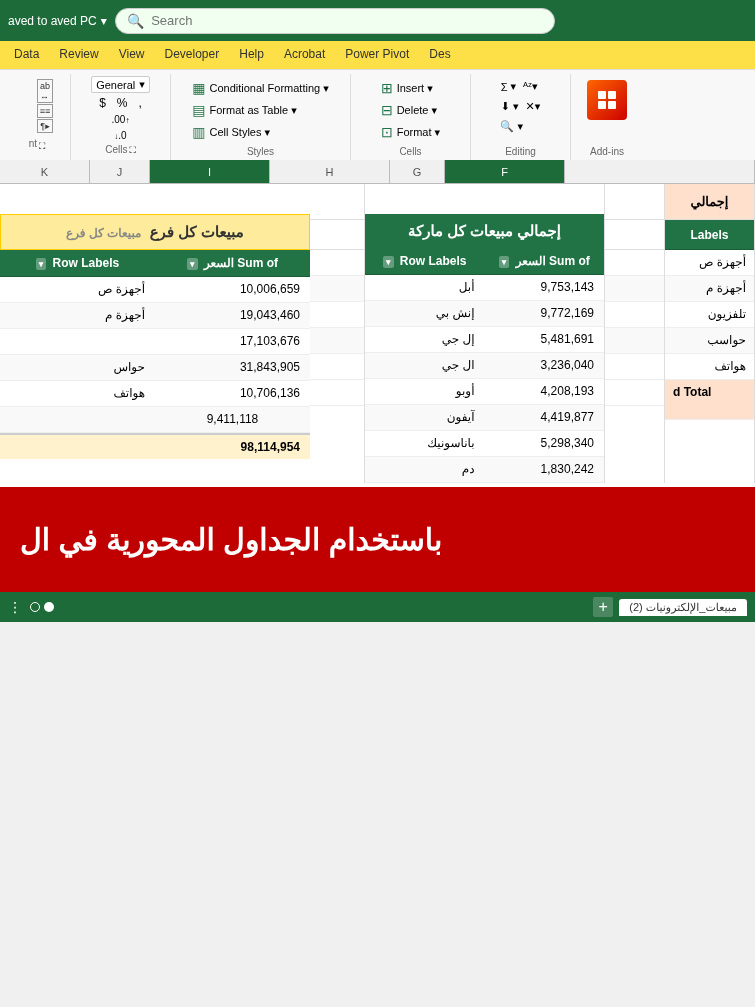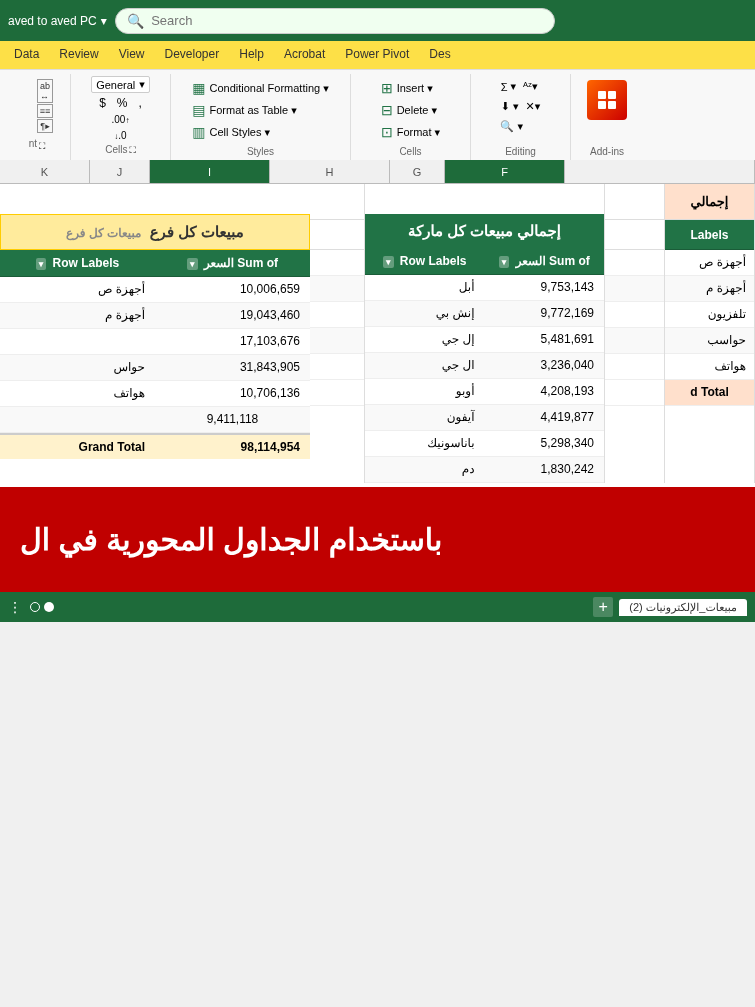--- a/index.html
+++ b/index.html
@@ -462,21 +462,21 @@
         <span>إجمالي</span>
       </div>
       <div style="background:#217346; color:white; text-align:center; padding:6px 4px; font-size:12px; font-weight:bold; border-bottom:1px solid #1a5c38; height:30px; display:flex; align-items:center; justify-content:center;">
         <span>Labels</span>
       </div>
       <div style="padding:5px 8px; font-size:12px; border-bottom:1px solid #eee; height:26px; text-align:right;">أجهزة ص</div>
       <div style="padding:5px 8px; font-size:12px; border-bottom:1px solid #eee; height:26px; text-align:right; background:#f9f9f9;">أجهزة م</div>
       <div style="padding:5px 8px; font-size:12px; border-bottom:1px solid #eee; height:26px; text-align:right;">تلفزيون</div>
       <div style="padding:5px 8px; font-size:12px; border-bottom:1px solid #eee; height:26px; text-align:right; background:#f9f9f9;">حواسب</div>
       <div style="padding:5px 8px; font-size:12px; border-bottom:1px solid #eee; height:26px; text-align:right;">هواتف</div>
-      <div style="padding:5px 8px; font-size:12px; border-bottom:1px solid #eee; height:26px; text-align:center; background:#ffe0cc; font-weight:bold;">d Total</div>
+      <div style="padding:5px 8px; font-size:12px; border-bottom:1px solid #eee; height:40px; text-align:left; background:#ffe0cc; font-weight:bold;">d Total</div>
     </div>
 
     <div style="width:60px; border-right:1px solid #ddd;">
       <div style="height:36px; border-bottom:1px solid #ddd;"></div>
       <div style="height:30px; border-bottom:1px solid #ddd;"></div>
       <div style="height:26px; border-bottom:1px solid #eee;"></div>
       <div style="height:26px; border-bottom:1px solid #eee; background:#f9f9f9;"></div>
       <div style="height:26px; border-bottom:1px solid #eee;"></div>
       <div style="height:26px; border-bottom:1px solid #eee; background:#f9f9f9;"></div>
       <div style="height:26px; border-bottom:1px solid #eee;"></div>
@@ -582,21 +582,20 @@
     <div style="flex:1; padding:5px 10px; font-size:12px; text-align:right;">هواتف</div>
   </div>
           <div style="display: flex; border-bottom: 1px solid rgb(238, 238, 238); background: rgb(249, 249, 249); height: 26px;">
     <div style="flex:1; padding:5px 10px; font-size:12px; text-align:center;">9,411,118</div>
     <div style="flex:1; padding:5px 10px; font-size:12px; text-align:right;"></div>
   </div>
         </div>
 
       <div style="display:flex; background:#fff2cc; border-top:2px solid #ccc;">
         <div style="flex:1; padding:5px 10px; font-size:12px; font-weight:bold; text-align:right;">98,114,954</div>
-        <div style="flex:1; padding:5px 10px; font-size:12px; font-weight:bold; text-align:right;">Grand Total</div>
       </div>
     </div>
 
   </div>
 
 </div>
 
 <div class="bottom-banner" style="background:#c00000; height:105px; display:flex; align-items:center; justify-content:flex-end; padding:0 20px; direction:rtl; overflow:hidden;">
   <span class="bottom-banner-text" style="color:white; font-size:30px; font-weight:bold; font-family:Arial,sans-serif; direction:rtl;">باستخدام الجداول المحورية في ال</span>
 </div>

